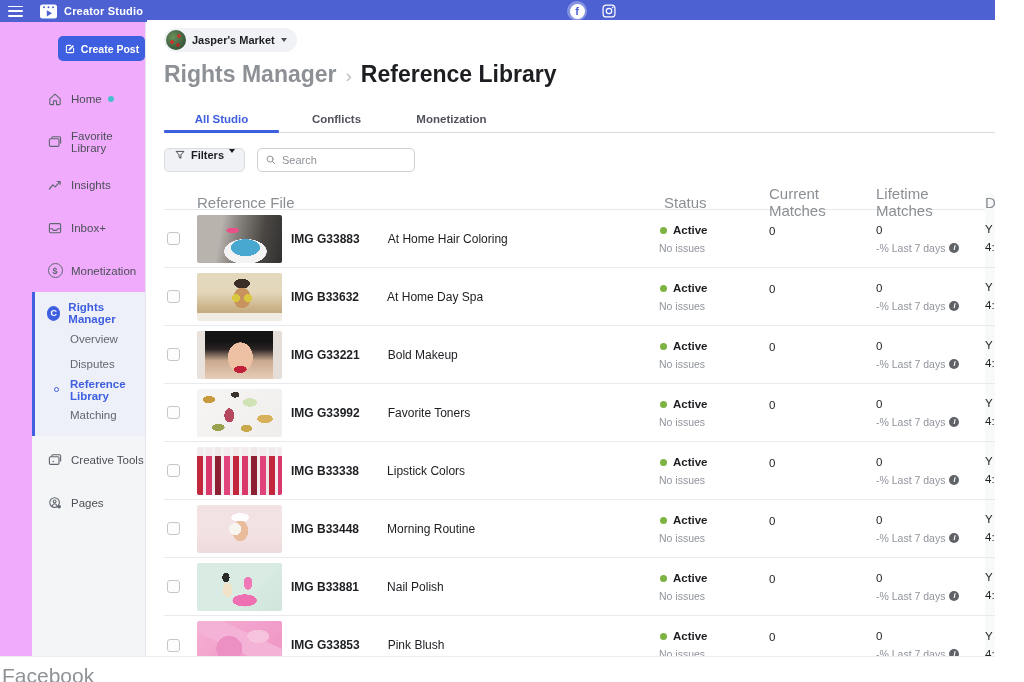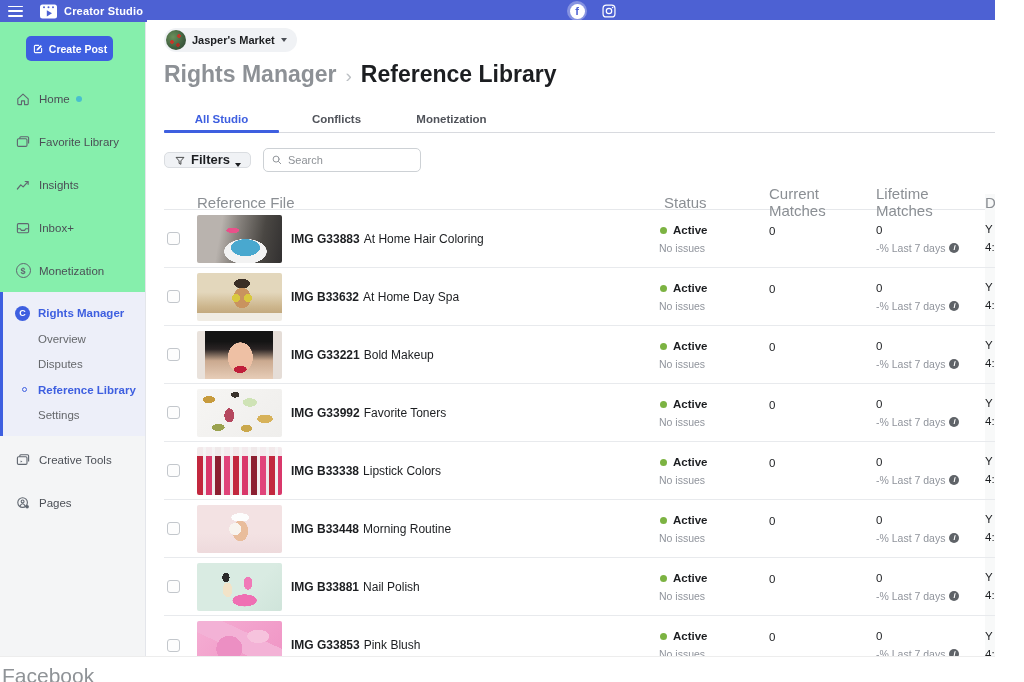--- a/index.html
+++ b/index.html
@@ -17,21 +17,21 @@
   .cs-logo { margin-left:17px; display:flex; align-items:center; }
   .cs-name { color:#fff; font-size:11px; font-weight:700; margin-left:7px; letter-spacing:.2px; }
   .topbar-social { position:absolute; left:567px; top:0; height:22px; display:flex; gap:15px; align-items:center; }
   .fb-ring { width:20px; height:20px; border-radius:50%; background:rgba(255,255,255,.32);
     display:flex; align-items:center; justify-content:center; cursor:pointer; }
   .fb-circle { width:15px; height:15px; border-radius:50%; background:#fff; color:#4d61d3;
     font-size:11px; font-weight:700; text-align:center; line-height:15px; }
 
   
   .sidebar { position:absolute; left:0; top:22px; width:146px; height:635px;
-    background:#86efac; border-right:1px solid #e4e6eb; display:flex; flex-direction:column; }
+    background:#f0abfc; border-right:1px solid #e4e6eb; display:flex; flex-direction:column;padding-left:32px; }
   .create-post { margin:14px 0 0 26px; width:87px; height:25px; background:#3e5fe0; color:#fff;
     border:none; border-radius:5px; font-size:10.5px; font-weight:700; display:flex; align-items:center;
     justify-content:center; gap:5px; cursor:pointer; font-family:inherit; }
   .nav-top { margin-top:16px; list-style:none; }
   .nav-item { height:43px; display:flex; align-items:center; padding-left:15px; cursor:pointer;
     font-size:11.5px; color:#4b4f56; }
   .nav-item .lbl { margin-left:8px; }
   .nav-icon { width:16px; height:16px; flex:0 0 16px; display:flex; align-items:center; justify-content:center; }
   .dot-home { width:6px; height:6px; border-radius:50%; background:#49bfce; margin-left:6px; }
   .circle-ic { width:15px; height:15px; border-radius:50%; border:1.3px solid #606770; color:#606770;
@@ -68,22 +68,22 @@
   .title-dark { font-size:23px; font-weight:700; color:#1c1e21; }
 
   .tabs { margin-top:17px; display:flex; border-bottom:1px solid #d8dadf; }
   .tab { width:115px; height:27px; display:flex; align-items:center; justify-content:center;
     font-size:11.5px; font-weight:700; color:#50535a; cursor:pointer; position:relative; }
   .tab.active { color:#3e5fe0; }
   .tab.active::after { content:""; position:absolute; left:0; right:0; bottom:-1px; height:3px;
     background:#3e5fe0; border-radius:1px; }
 
   .toolbar { margin-top:15px; display:flex; align-items:center; gap:12px; }
-  .filters-btn { height:16px; padding:0 9px; background:#f0f2f5; border:1px solid #dadde1; border-radius:5px;
-    display:flex; align-items:flex-end; gap:5px; font-size:13px; font-weight:700; color:#1c1e21;
+  .filters-btn { height:24px; padding:0 9px; background:#f0f2f5; border:1px solid #dadde1; border-radius:5px;
+    display:flex; align-items:flex-start; gap:5px; font-size:11px; font-weight:700; color:#1c1e21;
     cursor:pointer; font-family:inherit; }
   .filters-btn .caret { border-top-color:#1c1e21; }
   .search-box { width:158px; height:24px; border:1px solid #cdd1d5; border-radius:5px; display:flex;
     align-items:center; padding:0 7px; gap:5px; background:#fff; }
   .search-box input { border:none; outline:none; width:100%; font-size:11px; color:#1c1e21;
     font-family:inherit; background:transparent; }
   .search-box input::placeholder { color:#8d9196; }
 
   
   .tgrid { display:grid; grid-template-columns:33px 85px 377px 110px 107px 109px 60px; width:881px; }
@@ -93,21 +93,21 @@
   .th.c-status { padding-left:5px; }
   .col-date { background:#f8f9f9; }
   .trow { height:58px; border-bottom:1px solid #e8eaed; cursor:pointer; }
   .trow:last-child { border-bottom:none; }
   .cell-check { display:flex; align-items:center; padding-left:3px; }
   .cell-check input { appearance:none; -webkit-appearance:none; width:13px; height:13px;
     border:1.5px solid #c3c7cc; border-radius:3px; background:#fdfdfd; cursor:pointer; }
   .thumb { width:85px; height:48px; margin-top:5px; border-radius:2px; background:#ddd; }
   .cell-name { display:flex; align-items:center; padding-left:9px; font-size:12px; }
   .row-id { font-weight:700; margin-right:4px; white-space:nowrap; }
-  .row-title { white-space:nowrap; }
+  .row-title { white-space:nowrap;margin-left:24px; }
   .two-line { display:flex; flex-direction:column; justify-content:center; gap:3px; }
   .line1 { display:flex; align-items:center; gap:6px; font-size:11.5px; color:#1c1e21; line-height:15px; }
   .line2 { font-size:10.5px; color:#90949c; line-height:14px; display:flex; align-items:center; gap:4px; }
   .status-dot { width:7px; height:7px; border-radius:50%; background:#7cb342; margin-left:1px; }
   .status-txt { font-weight:600; }
   .cell-single { display:flex; align-items:center; font-size:11.5px; padding-bottom:16px; }
   .info-icon { width:10px; height:10px; border-radius:50%; background:#5f6368; color:#fff;
     font-size:7.5px; font-weight:700; display:inline-flex; align-items:center; justify-content:center;
     cursor:pointer; }
   .info-icon::after { content:"i"; font-style:italic; }
@@ -262,21 +262,21 @@
             <span>Overview</span>
           </li>
         <li>
             <span>Disputes</span>
           </li>
         <li class="active">
           <span class="bullet"></span>
           <span>Reference Library</span>
         </li>
         <li>
-            <span>Settings</span>
+            <span>Matching</span>
           </li>
       </ul>
     </div>
 
     <ul class="nav-bottom">
       <li class="nav-item">
         <span class="nav-icon">
           <svg width="16" height="16" viewBox="0 0 20 20" fill="none" stroke="#606770" stroke-width="1.4" stroke-linejoin="round">
               <rect x="3" y="6" width="12" height="9.5" rx="1.5"></rect>
               <path d="M6 6V4.8A1.3 1.3 0 0 1 7.3 3.5h8.4A1.3 1.3 0 0 1 17 4.8V12"></path>

